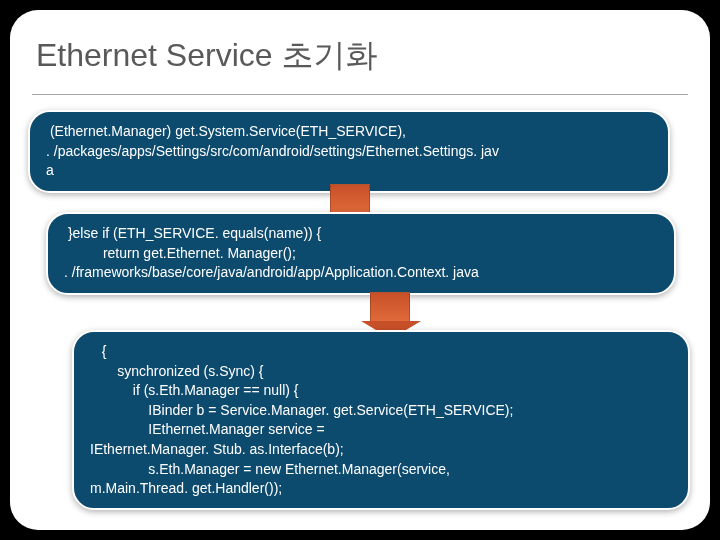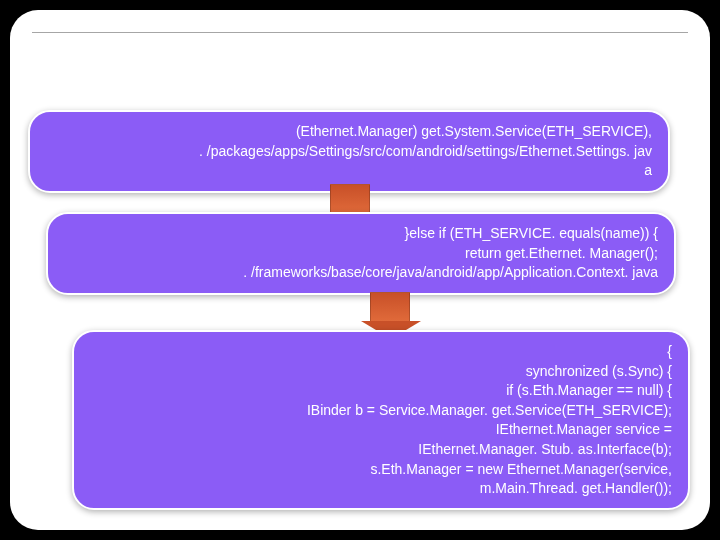--- a/index.html
+++ b/index.html
@@ -18,30 +18,29 @@
     margin: 6px 0 16px 4px;
     font-weight: 400;
   }
   .hr {
     border: none;
     border-top: 1px solid #a6a6a6;
     margin: 4px 0 14px 0;
   }
   .box {
     position: absolute;
-    background: #8b5cf6;
+    background: #0c4a6e;
     border: 2px solid #fff;
     border-radius: 22px;
     color: #fff;
     font-size: 14px;
     line-height: 1.4;
     padding: 10px 16px;
     box-shadow: 0 2px 6px rgba(0,0,0,0.3);
     white-space: pre-wrap;
-    text-align: right;
   }
   .box1 { left: 18px;  top: 100px; width: 642px; }
   .box2 { left: 36px;  top: 202px; width: 630px; }
   .box3 { left: 62px;  top: 320px; width: 618px; height: 180px; overflow: hidden; }
   .arrow {
     position: absolute;
     width: 40px;
     background: linear-gradient(#c85028, #e06a3a);
     border: 1px solid rgba(0,0,0,0.2);
   }
@@ -54,20 +53,21 @@
     border-right: 30px solid transparent;
     border-top: 18px solid #c85028;
   }
   .ar1 { left: 320px; top: 174px; height: 30px; }
   .ar2 { left: 360px; top: 282px; height: 30px; }
 </style>
 </head>
 <body>
 
 <div class="slide">
+  <div class="title">Ethernet Service 초기화</div>
   <hr class="hr">
   <div class="box box1"> (Ethernet.Manager) get.System.Service(ETH_SERVICE),
 . /packages/apps/Settings/src/com/android/settings/Ethernet.Settings. jav
 a</div>
   <div class="arrow ar1"></div>
   <div class="box box2"> }else if (ETH_SERVICE. equals(name)) {
           return get.Ethernet. Manager();
 . /frameworks/base/core/java/android/app/Application.Context. java</div>
   <div class="arrow ar2"></div>
   <div class="box box3">   {

